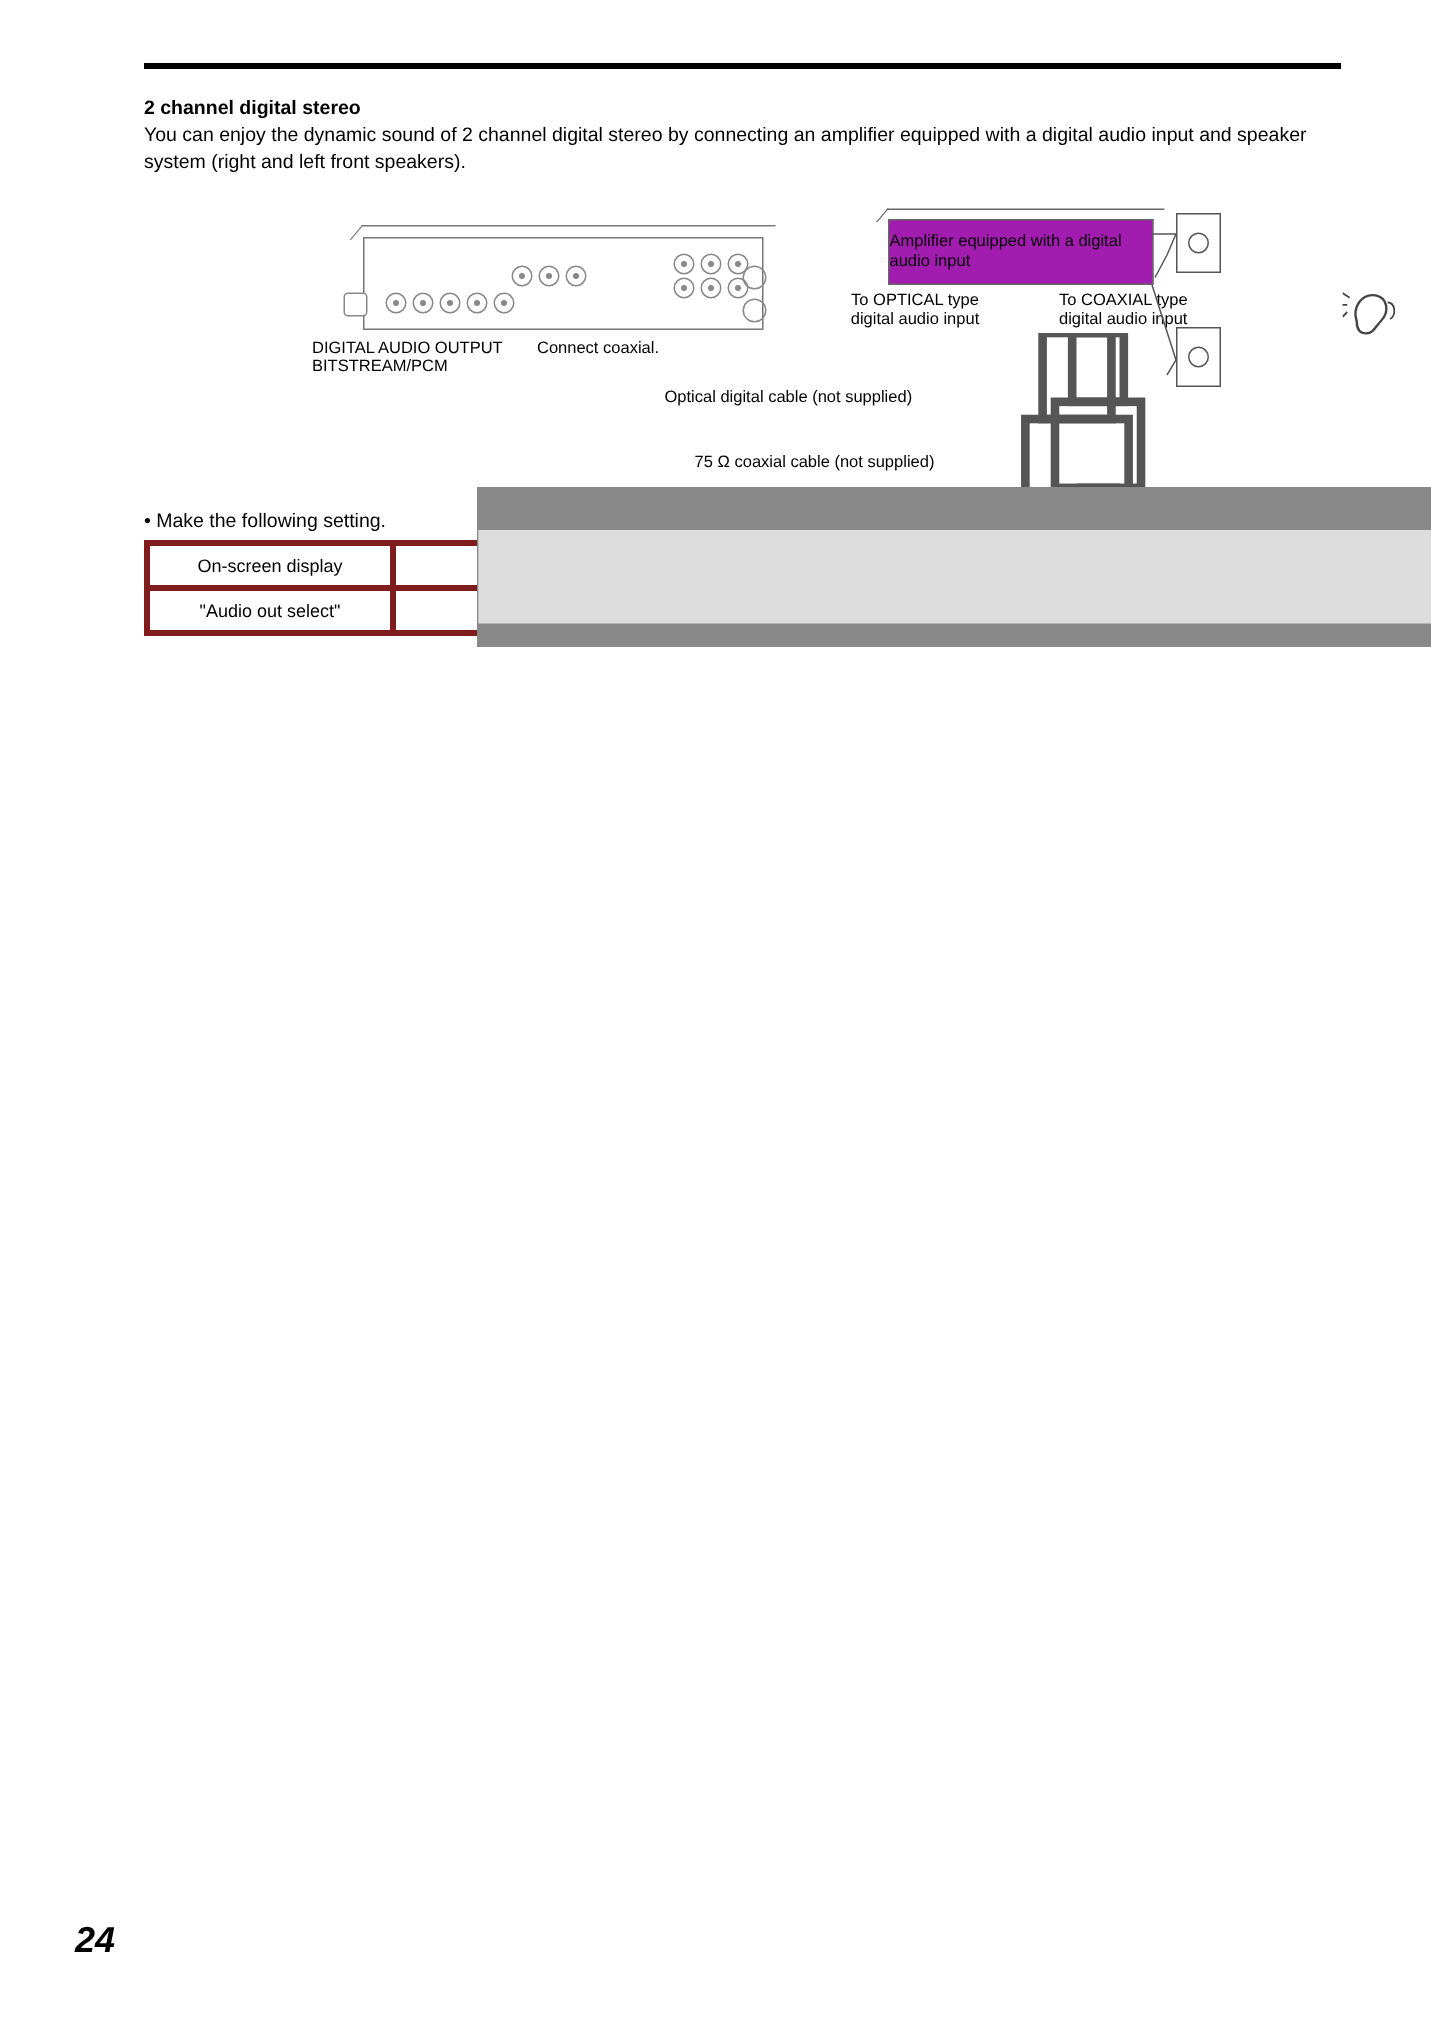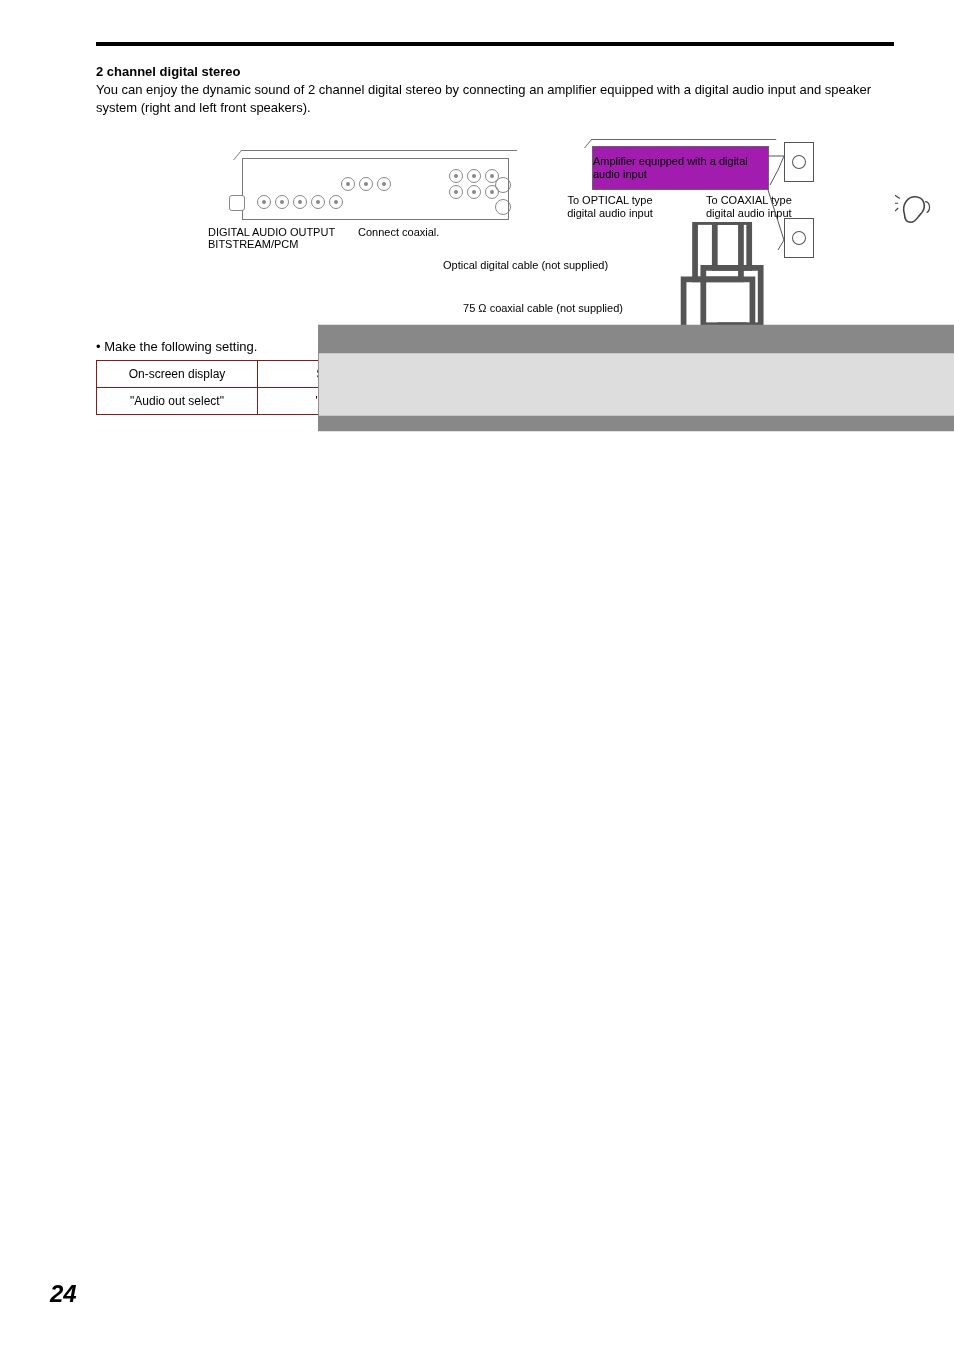--- a/index.html
+++ b/index.html
@@ -154,21 +154,21 @@
   .bullet-line {
     font-size: 13px;
     margin: 6px 0 6px 0;
   }
   table.settings {
     border-collapse: collapse;
     font-size: 12px;
     margin-top: 2px;
   }
   table.settings td, table.settings th {
-    border: 1px solid #7f1d1d;
+    border: 4px solid #7f1d1d;
     padding: 6px 10px;
     text-align: center;
     font-weight: normal;
   }
   table.settings th { font-weight: normal; }
   .page-arrow {
     display: inline-block;
     vertical-align: middle;
     margin-right: 2px;
   }

